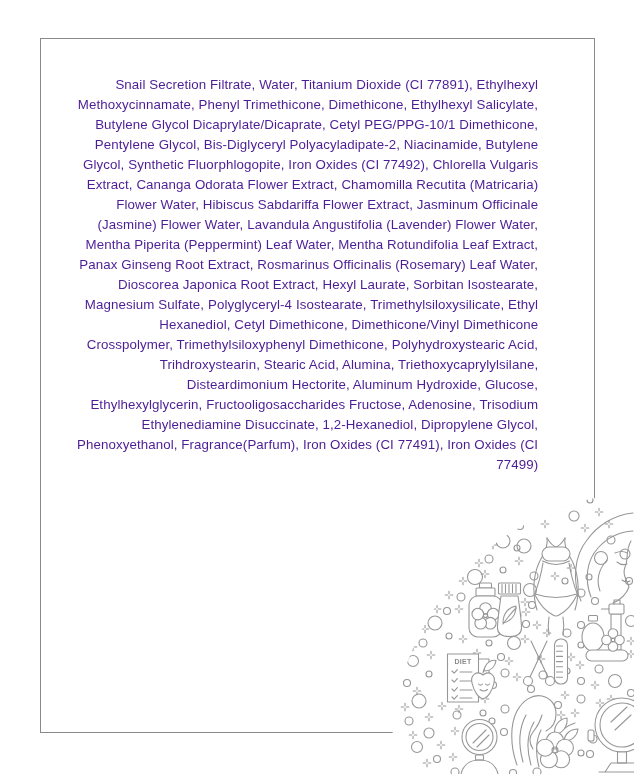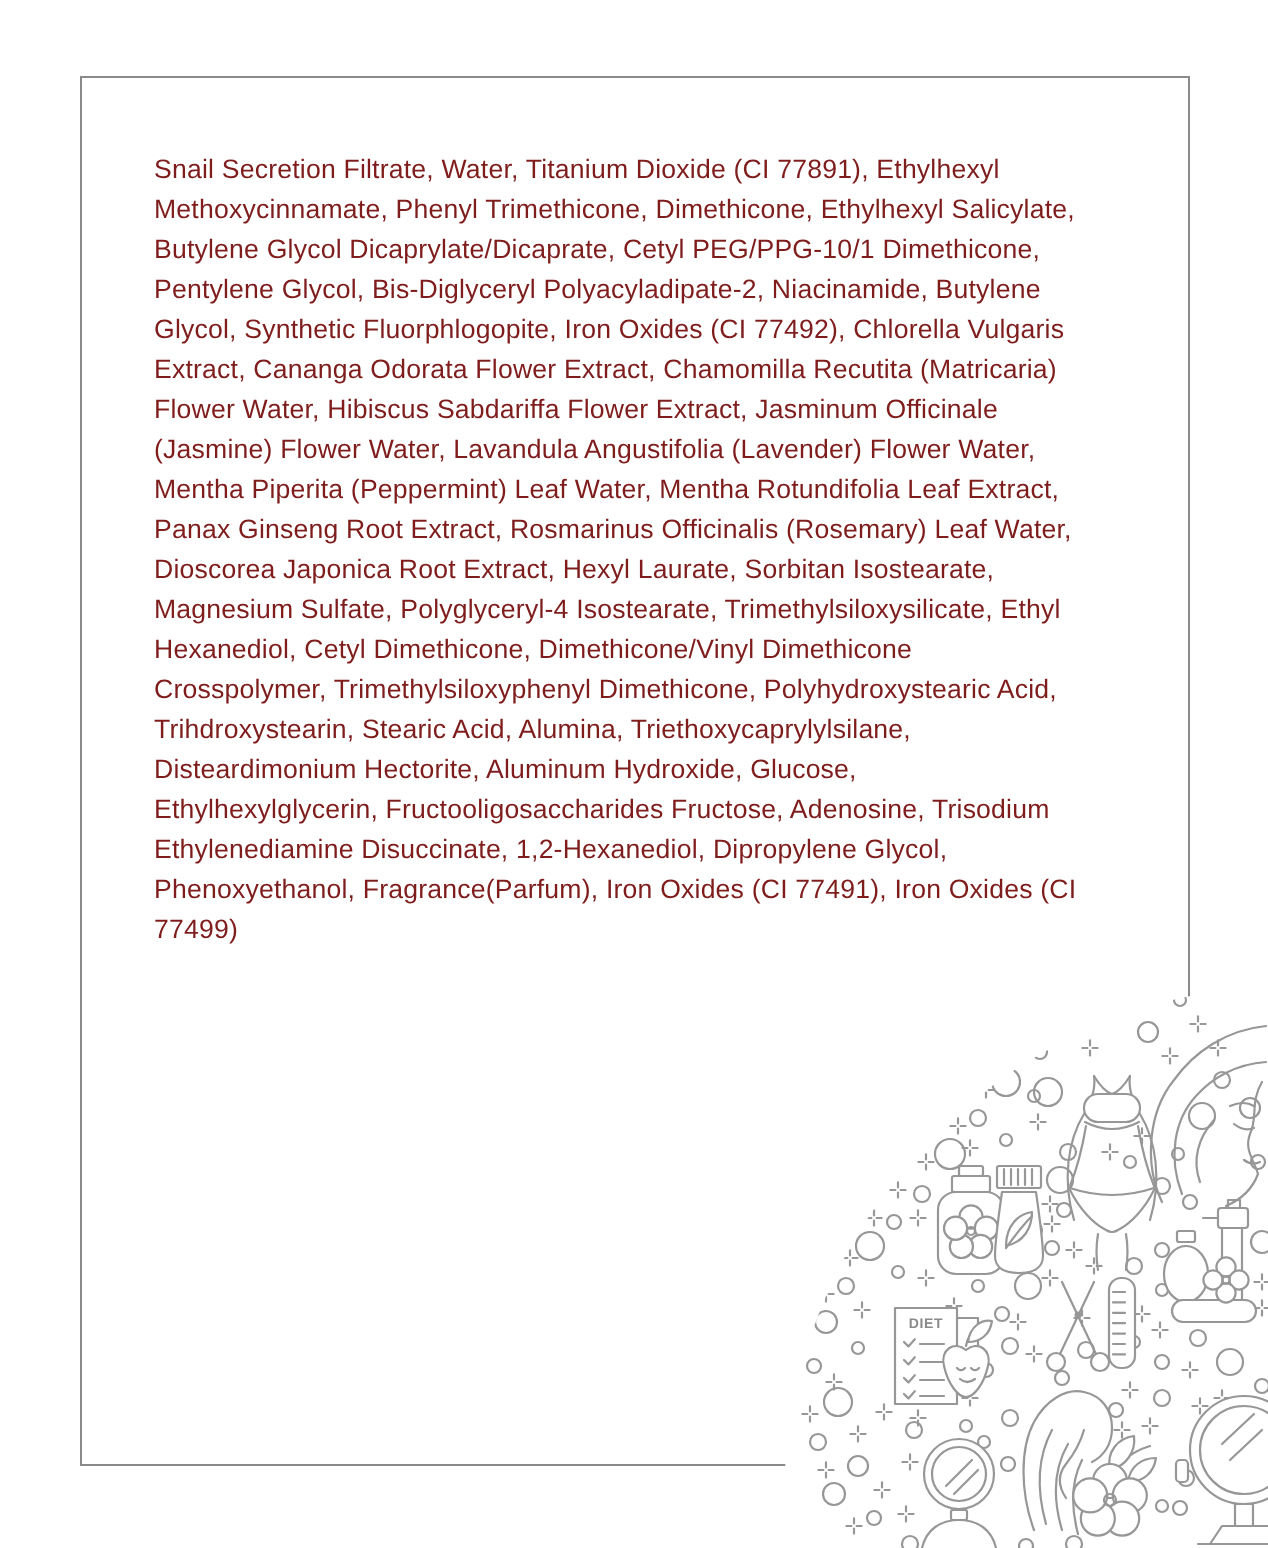--- a/index.html
+++ b/index.html
@@ -4,22 +4,22 @@
 <style>
   html,body{margin:0;padding:0;background:#ffffff;}
   body{width:634px;height:774px;font-family:"Liberation Sans",sans-serif;}
   .page{position:relative;width:634px;height:774px;background:#fff;overflow:hidden;}
   .panel{
     position:absolute;left:40px;top:38px;width:555px;height:695px;
     border:1px solid #8a8a8a;box-sizing:border-box;background:#fff;
   }
   .ingredients{
     position:absolute;left:36px;top:36px;margin:0;
-    font-size:13.3px;line-height:20px;color:#7f1d1d;
-    white-space:pre;letter-spacing:0.1px;
+    font-size:13.3px;line-height:20px;color:#4c1d95;
+    white-space:pre;letter-spacing:0.1px;text-align:right;
   }
   .deco{position:absolute;right:0;bottom:0;width:250px;height:290px;z-index:2;}
 </style>
 </head>
 <body>
 
 <div class="page">
 
   <div class="panel">
     <p class="ingredients">Snail Secretion Filtrate, Water, Titanium Dioxide (CI 77891), Ethylhexyl

